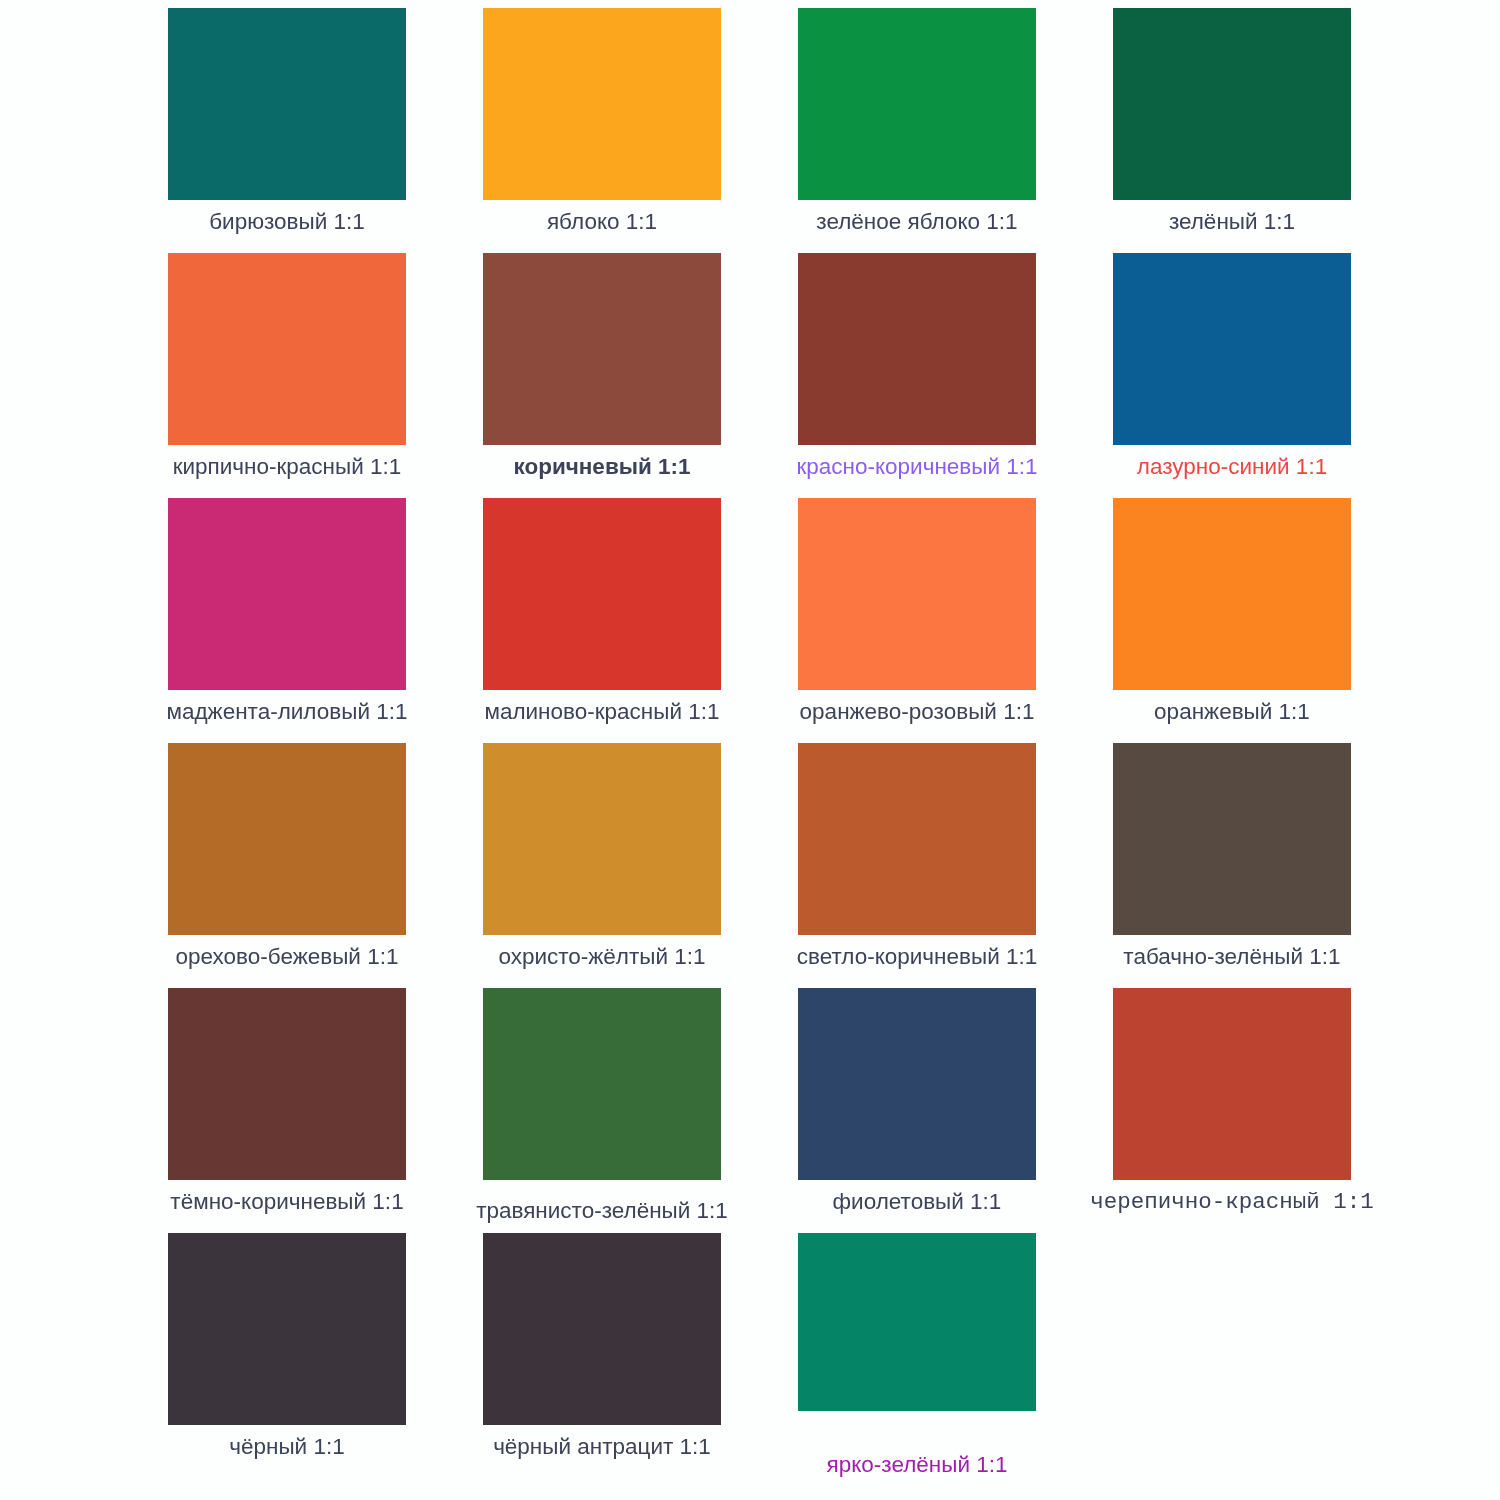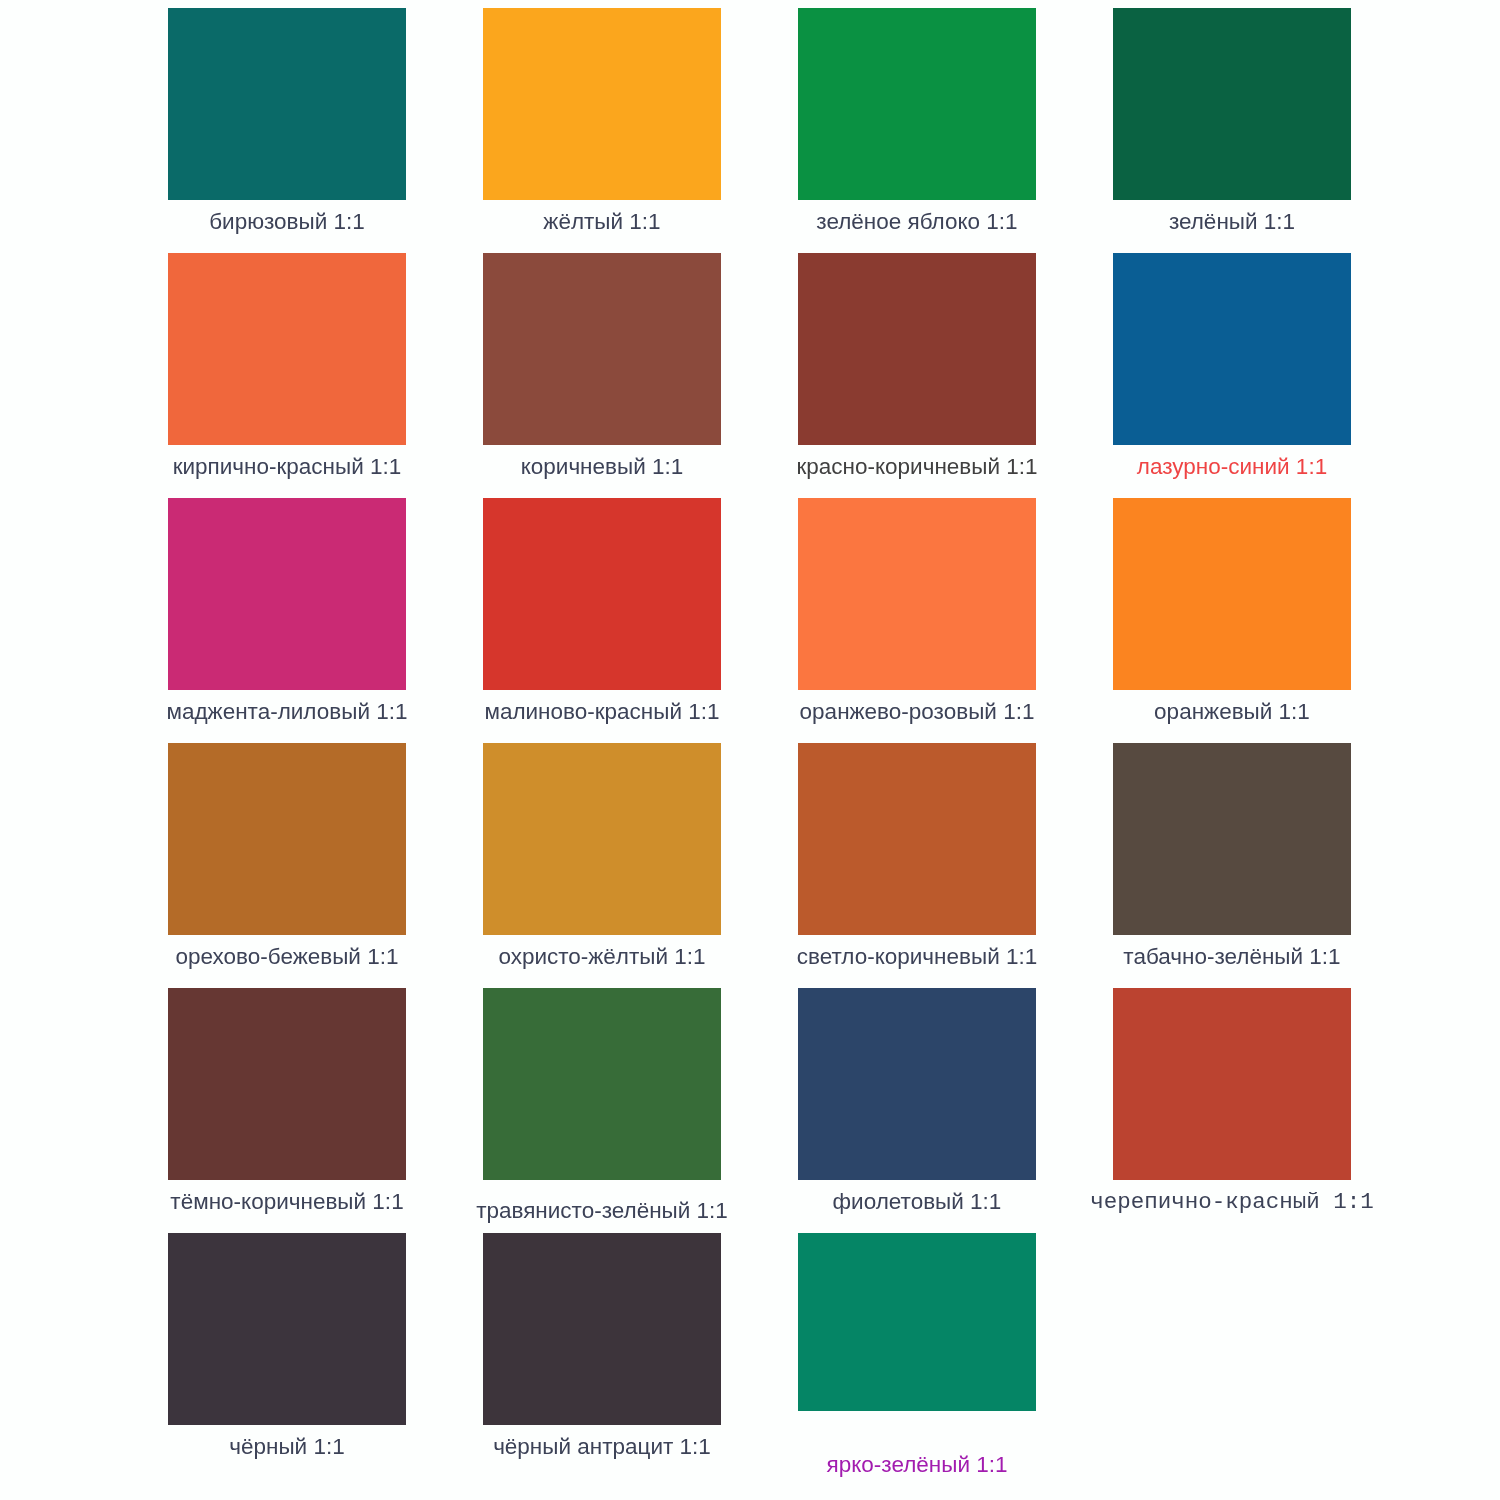--- a/index.html
+++ b/index.html
@@ -55,41 +55,41 @@
 </head>
 <body style="background: rgb(253, 255, 254);">
 
 <div class="palette-grid">
     <div class="swatch-cell">
       <div class="swatch-chip" style="background-color: rgb(10, 106, 104);"></div>
       <div class="swatch-label" style="color: rgb(60, 66, 87);">бирюзовый 1:1</div>
     </div>
     <div class="swatch-cell">
       <div class="swatch-chip" style="background-color: rgb(251, 166, 29);"></div>
-      <div class="swatch-label" style="color: rgb(60, 66, 87);">жёлтый 1:1</div>
+      <div class="swatch-label" style="color: rgb(60, 66, 87);">яблоко 1:1</div>
     </div>
     <div class="swatch-cell">
       <div class="swatch-chip" style="background-color: rgb(10, 145, 66);"></div>
       <div class="swatch-label" style="color: rgb(60, 66, 87);">зелёное яблоко 1:1</div>
     </div>
     <div class="swatch-cell">
       <div class="swatch-chip" style="background-color: rgb(10, 98, 66);"></div>
       <div class="swatch-label" style="color: rgb(60, 66, 87);">зелёный 1:1</div>
     </div>
     <div class="swatch-cell">
       <div class="swatch-chip" style="background-color: rgb(240, 103, 60);"></div>
       <div class="swatch-label" style="color: rgb(60, 66, 87);">кирпично-красный 1:1</div>
     </div>
     <div class="swatch-cell">
       <div class="swatch-chip" style="background-color: rgb(139, 74, 60);"></div>
-      <div class="swatch-label" style="color: rgb(60, 66, 87);">коричневый 1:1</div>
+      <div class="swatch-label" style="color: rgb(60, 66, 87); font-weight: bold;">коричневый 1:1</div>
     </div>
     <div class="swatch-cell">
       <div class="swatch-chip" style="background-color: rgb(138, 59, 48);"></div>
-      <div class="swatch-label" style="color: #404040;">красно-коричневый 1:1</div>
+      <div class="swatch-label" style="color: #8b5cf6;">красно-коричневый 1:1</div>
     </div>
     <div class="swatch-cell">
       <div class="swatch-chip" style="background-color: rgb(10, 94, 148);"></div>
       <div class="swatch-label" style="color: #ef4444; text-align: right;">лазурно-синий 1:1</div>
     </div>
     <div class="swatch-cell">
       <div class="swatch-chip" style="background-color: rgb(202, 42, 116);"></div>
       <div class="swatch-label" style="color: rgb(60, 66, 87);">маджента-лиловый 1:1</div>
     </div>
     <div class="swatch-cell">

